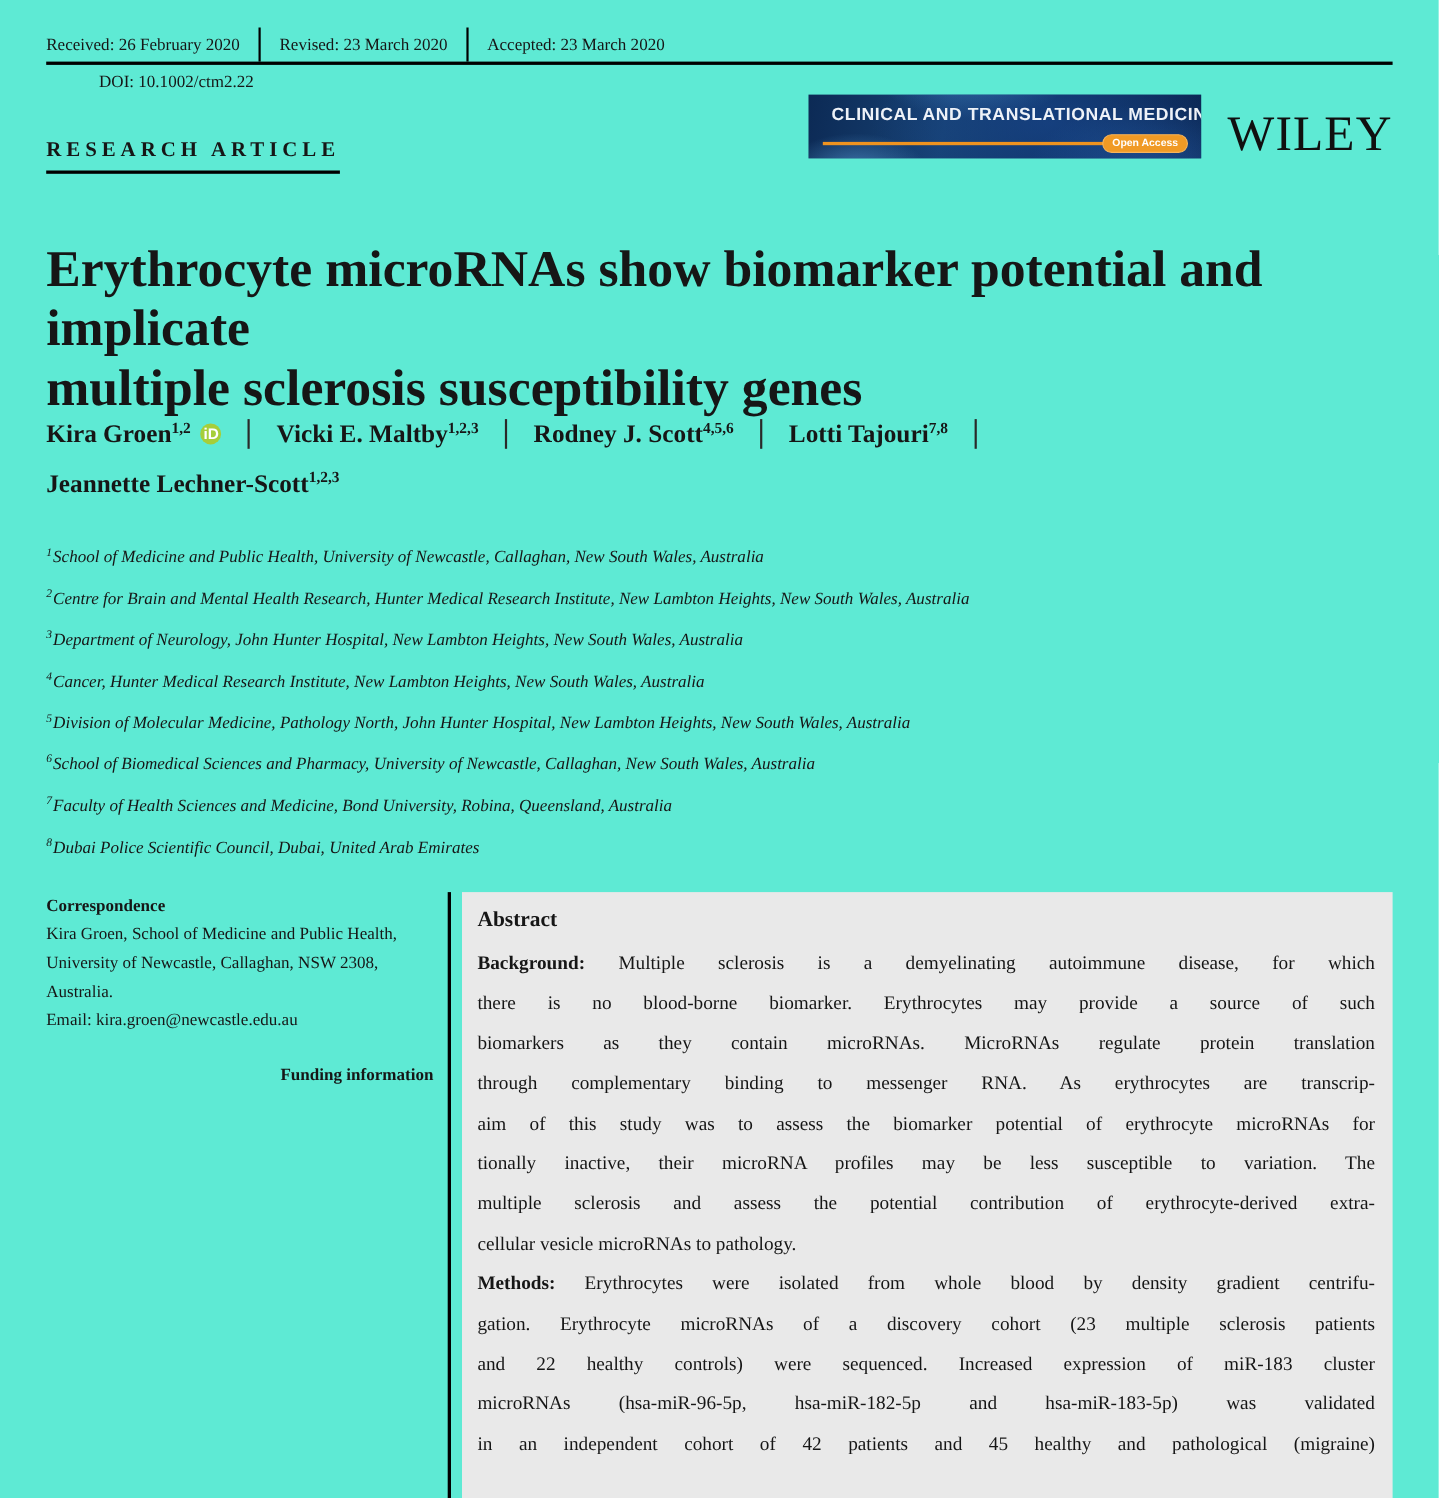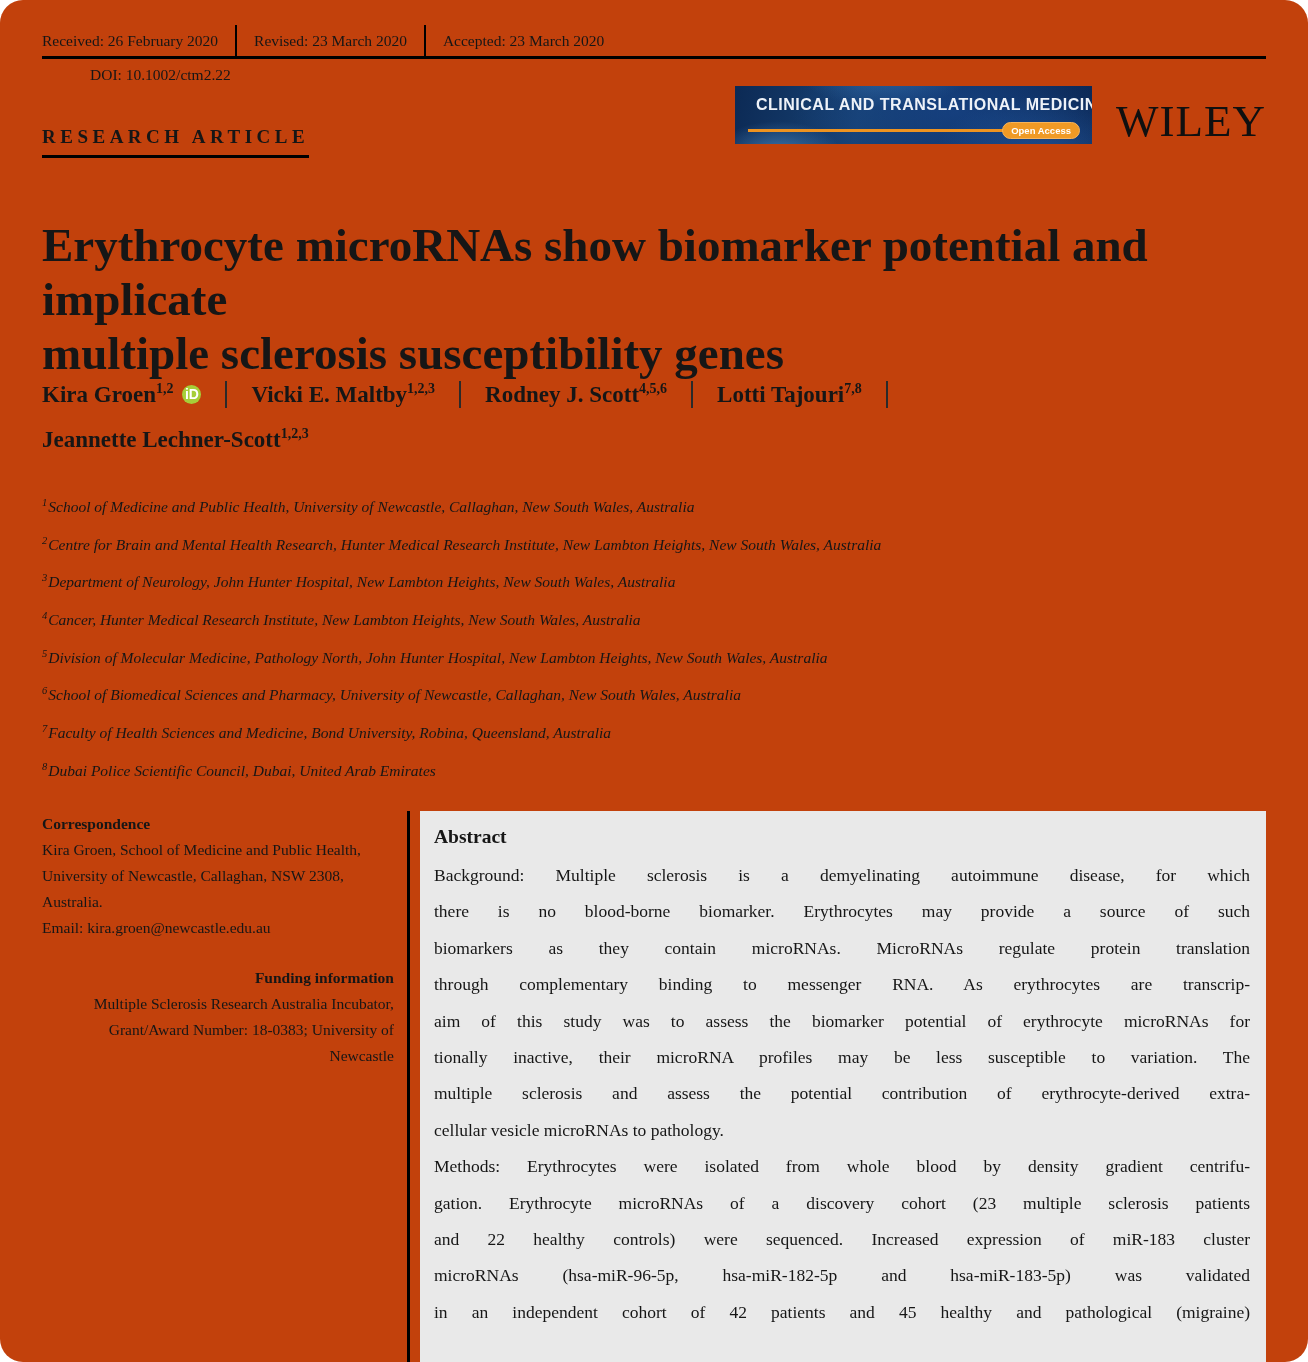--- a/index.html
+++ b/index.html
@@ -1,18 +1,18 @@
 <!DOCTYPE html>
 <html><head>
 <meta charset="utf-8">
 <style>
   html,body{margin:0;padding:0;background:#ffffff;}
   .page{
-    position:relative;width:1308px;height:1362px;background:#c2410c;
-    font-family:"Liberation Serif",serif;color:#161616;overflow:hidden;border-radius:23px;
+    position:relative;width:1308px;height:1362px;background:#5eead4;
+    font-family:"Liberation Serif",serif;color:#161616;overflow:hidden;
   }
   
   .meta-row{position:absolute;left:42px;top:25px;display:flex;align-items:center;font-size:15.5px;}
   .meta-item{padding:0 17px;white-space:nowrap;}
   .meta-item:first-child{padding-left:0;}
   .meta-sep{width:2px;height:31px;background:#000;}
   .meta-rule{position:absolute;left:42px;top:56px;width:1224px;height:3px;background:#000;}
   .doi{position:absolute;left:42px;top:66px;font-size:15.5px;margin-left:48px;}
   
   .banner{
@@ -61,21 +61,21 @@
   .col-heading{font-weight:700;}
   .funding{margin-top:24px;text-align:right;}
   .vrule{position:absolute;left:407px;top:811px;width:3px;height:551px;background:#000;}
   .abstract{
     position:absolute;left:420px;top:811px;width:846px;height:551px;background:#e9e9e9;
     box-sizing:border-box;padding:13px 16px 0 14px;
   }
   .abstract-heading{font-size:19.5px;font-weight:700;margin:2px 0 9px;}
   .jline{font-size:17.5px;line-height:36.4px;text-align:justify;text-align-last:justify;}
   .jline.flush{text-align-last:left;}
-  .jline b{font-weight:400;}
+  .jline b{font-weight:700;}
 </style>
 </head>
 <body>
 
 <div class="page">
 
   <div class="meta-row" id="history-row">
       <span class="meta-item">Received: 26 February 2020</span>
       <span class="meta-sep"></span>
       <span class="meta-item">Revised: 23 March 2020</span>
@@ -126,21 +126,20 @@
       <div class="affil-row"><sup>7</sup>Faculty of Health Sciences and Medicine, Bond University, Robina, Queensland, Australia</div>
       <div class="affil-row"><sup>8</sup>Dubai Police Scientific Council, Dubai, United Arab Emirates</div>
     </div>
 
   <div class="left-col">
     <div class="col-heading">Correspondence</div>
     <div>Kira Groen, School of Medicine and Public Health, University of Newcastle, Callaghan, NSW 2308, Australia.</div>
     <div>Email: kira.groen@newcastle.edu.au</div>
     <div class="funding">
       <div class="col-heading">Funding information</div>
-      <div>Multiple Sclerosis Research Australia Incubator, Grant/Award Number: 18-0383; University of Newcastle</div>
     </div>
   </div>
 
   <div class="vrule"></div>
 
   <div class="abstract">
     <div class="abstract-heading">Abstract</div>
     <div id="abstract-body">
         <div>
           <div class="jline"><b>Background:</b> Multiple sclerosis is a demyelinating autoimmune disease, for which</div>

